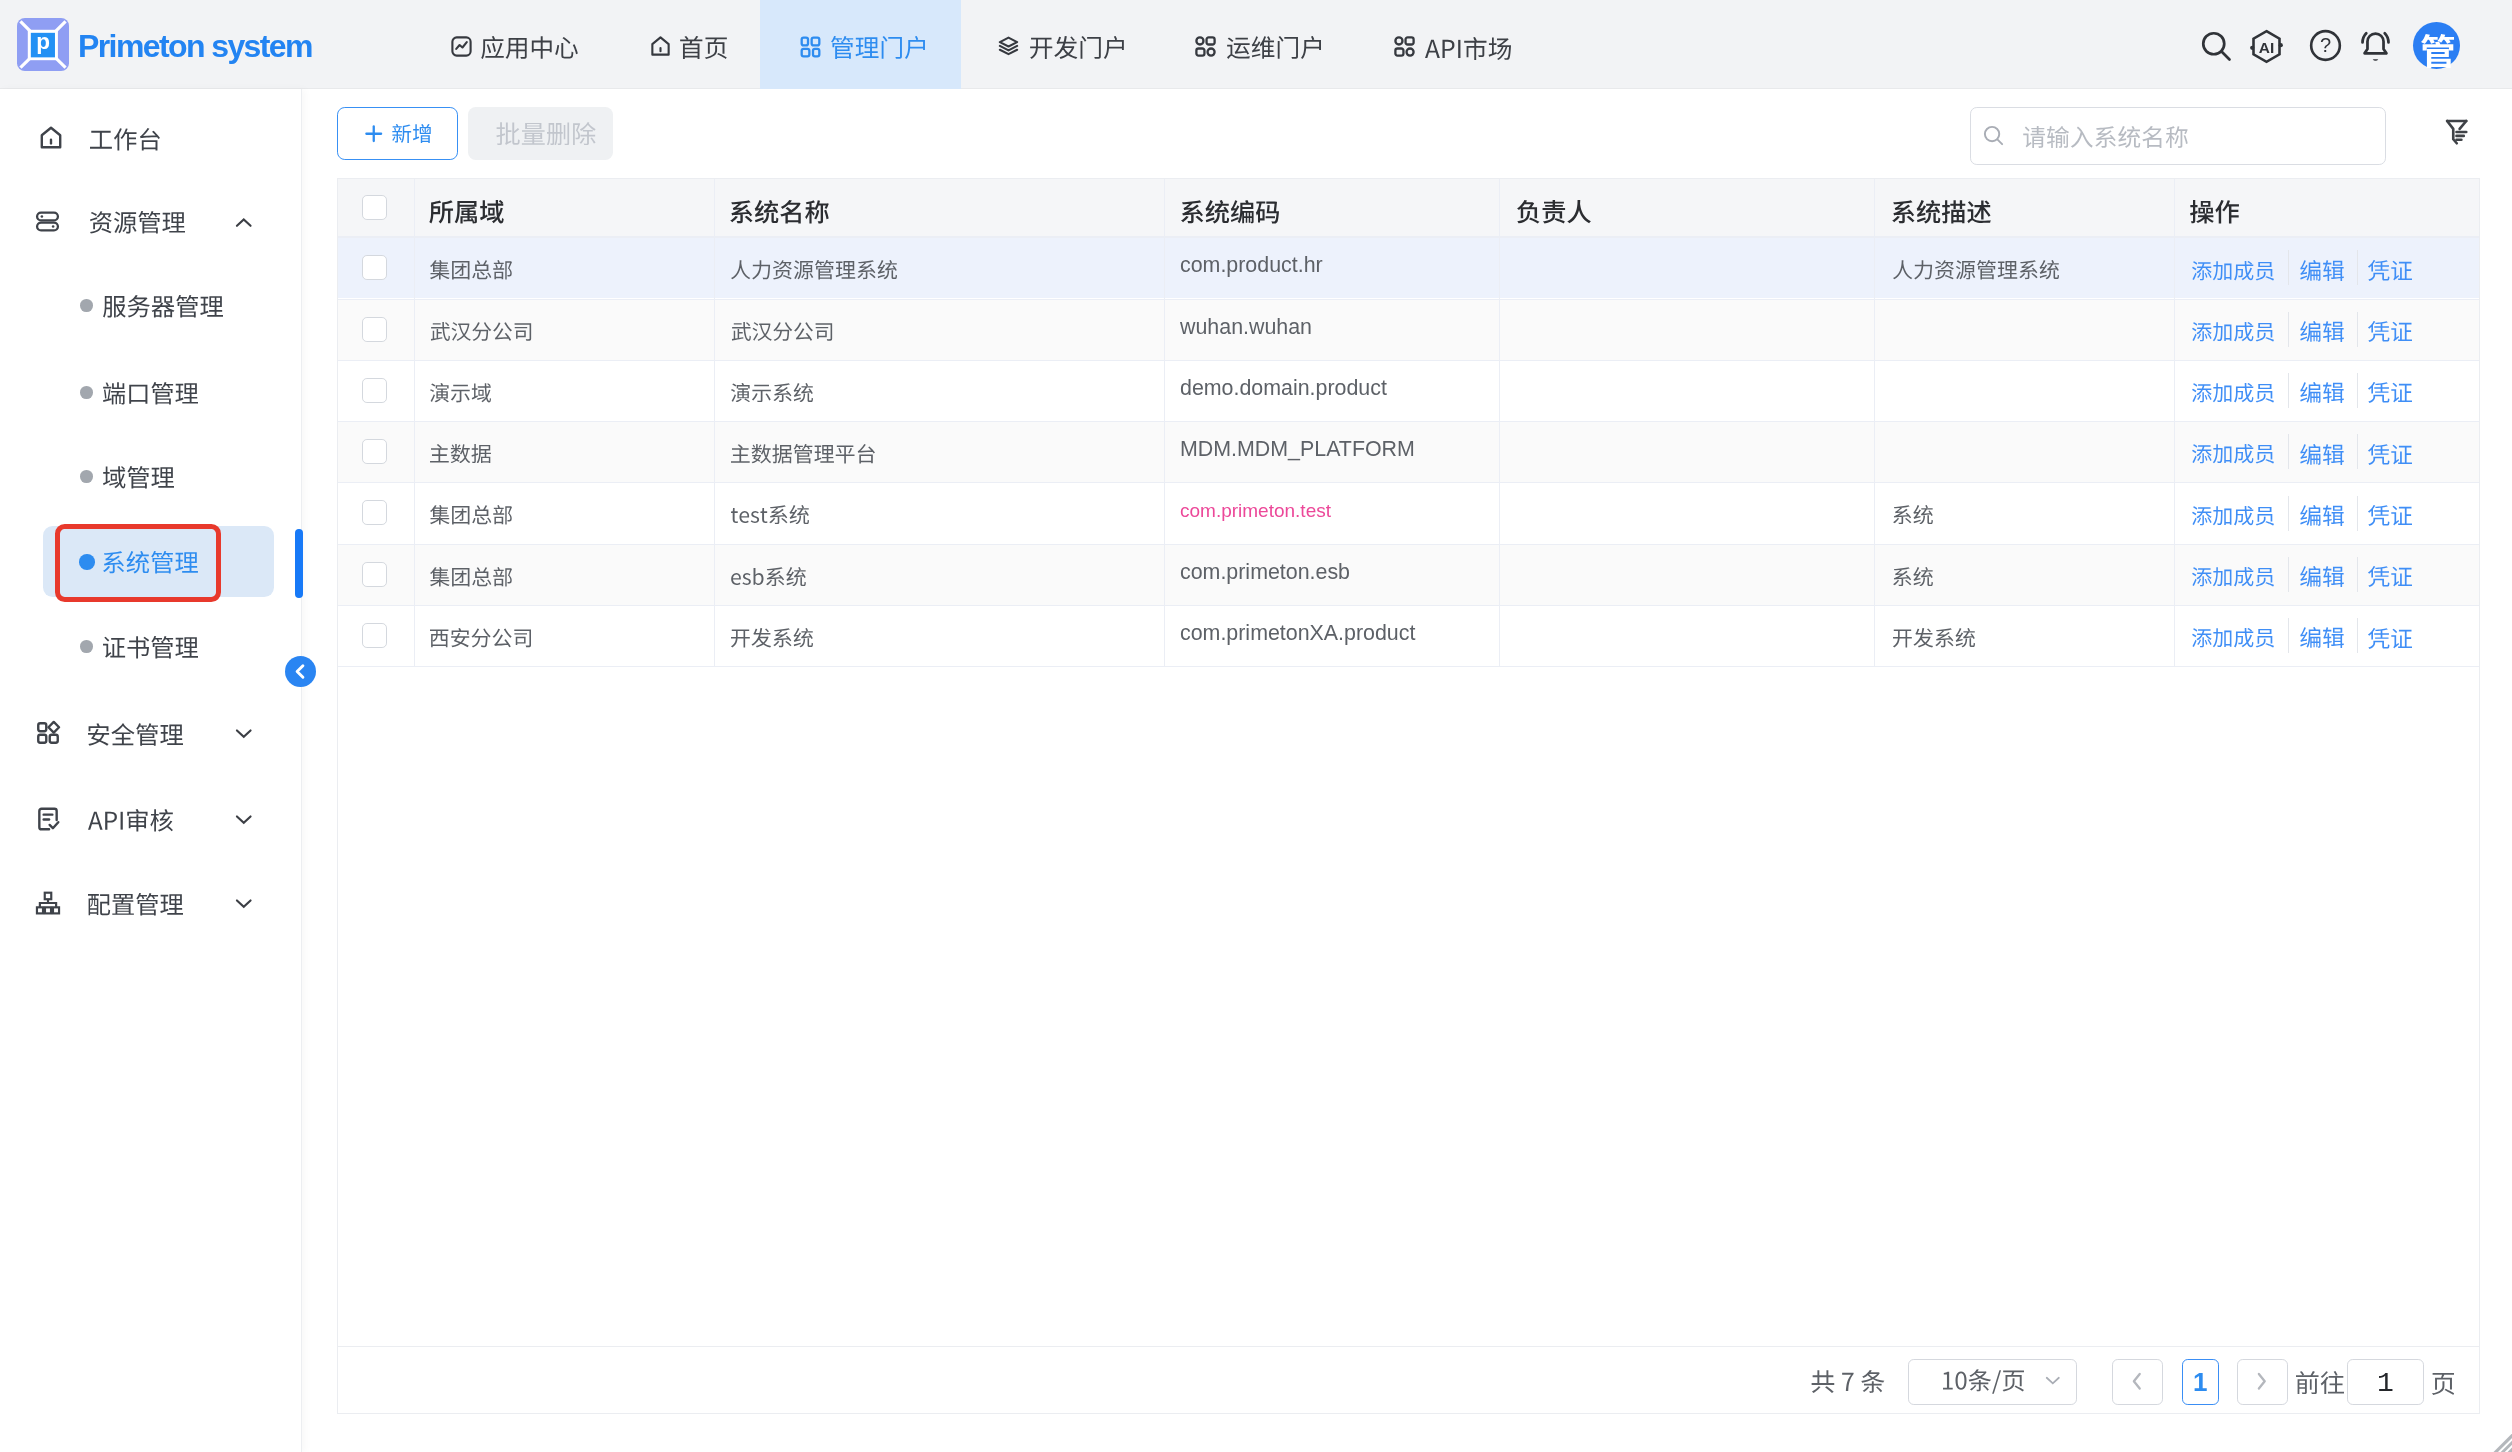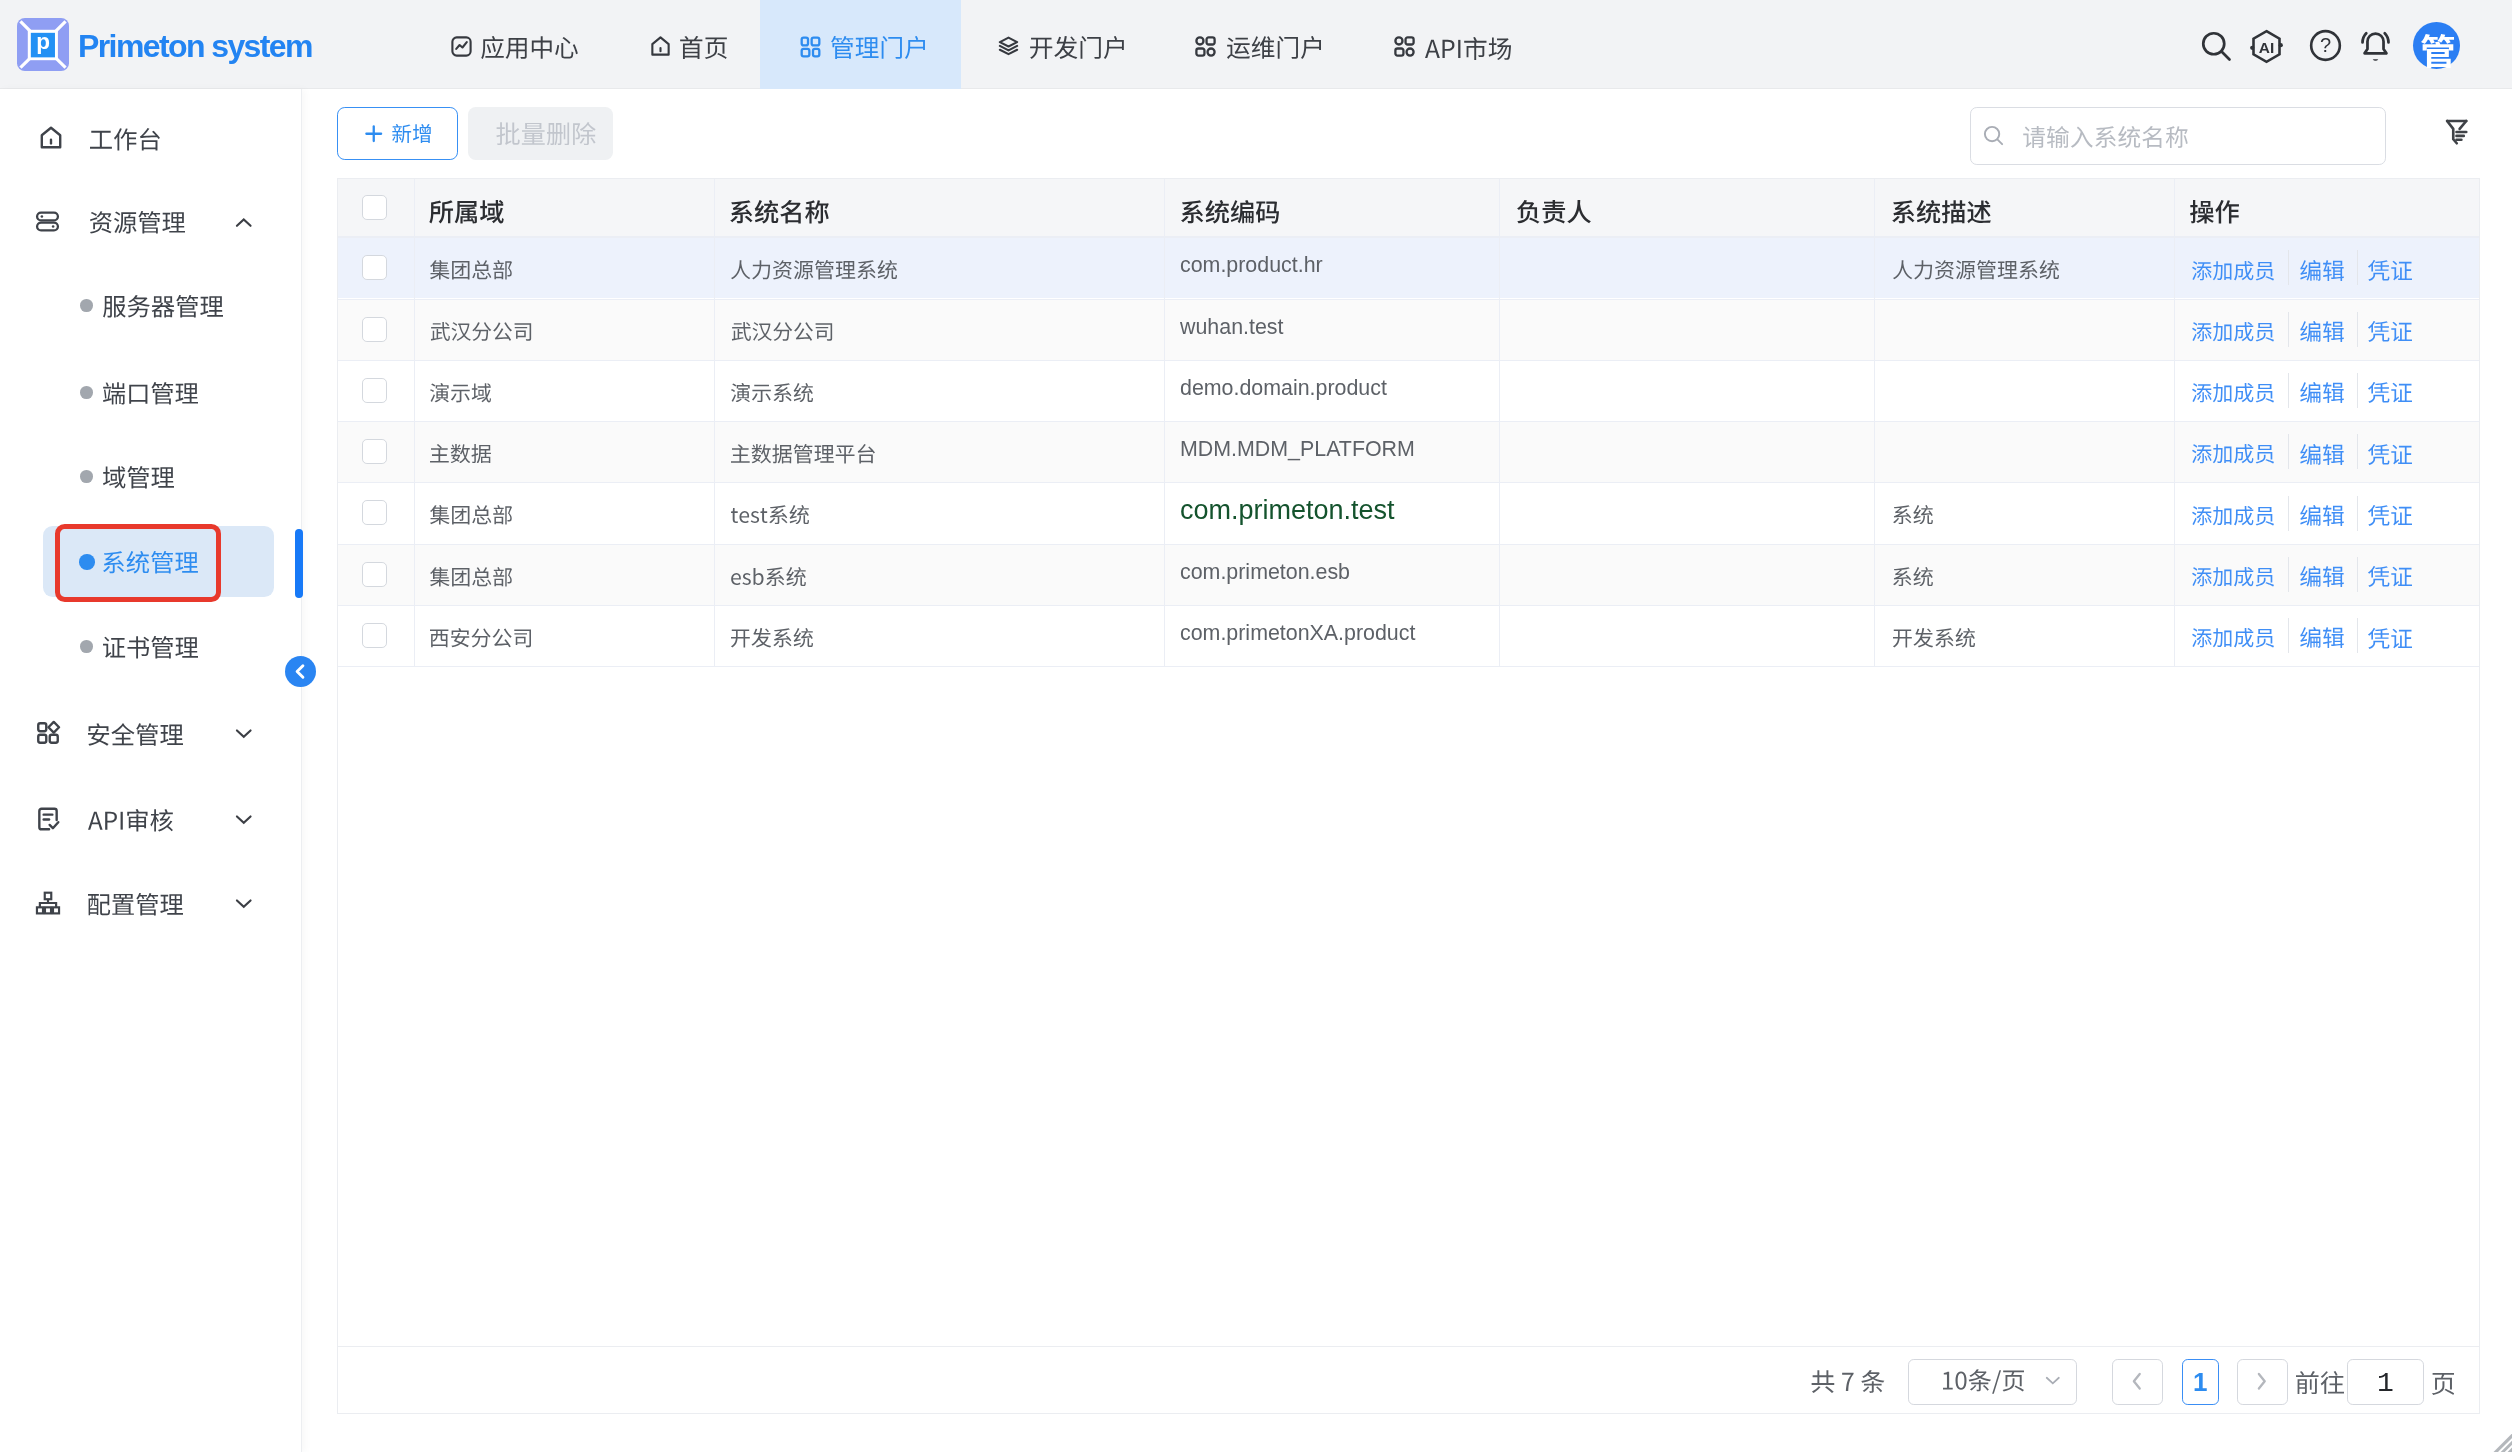--- a/index.html
+++ b/index.html
@@ -505,21 +505,21 @@
     <svg width="102" height="19" viewBox="0.91 -18.04 104.67 19.83">
       <g fill="#5d6167" transform="scale(0.2160)">
         <use href="#g400_6B66" x="0.0"></use>
         <use href="#g400_6C49" x="100.0"></use>
         <use href="#g400_5206" x="200.0"></use>
         <use href="#g400_516C" x="300.0"></use>
         <use href="#g400_53F8" x="400.0"></use>
       </g>
     </svg>
   </div>
-<div class="abs" style="left:1180px;top:317px;font-size:21.4px;color:#5d6167;line-height:21.4px">wuhan.test</div>
+<div class="abs" style="left:1180px;top:317px;font-size:21.4px;color:#5d6167;line-height:21.4px">wuhan.wuhan</div>
 <div class="tr" style="left:2192px;top:322px">
     <svg width="82" height="19.5" viewBox="0.82 -18.12 84.21 19.99">
       <g fill="#3f8ef6" transform="scale(0.2160)">
         <use href="#g400_6DFB" x="0.0"></use>
         <use href="#g400_52A0" x="100.0"></use>
         <use href="#g400_6210" x="200.0"></use>
         <use href="#g400_5458" x="300.0"></use>
       </g>
     </svg>
   </div>
@@ -658,21 +658,21 @@
       <g fill="#5d6167" transform="scale(0.2160)">
         <use href="#g400_0074" x="0.0"></use>
         <use href="#g400_0065" x="37.7"></use>
         <use href="#g400_0073" x="93.1"></use>
         <use href="#g400_0074" x="139.9"></use>
         <use href="#g400_7CFB" x="177.6"></use>
         <use href="#g400_7EDF" x="277.6"></use>
       </g>
     </svg>
   </div>
-<div class="abs" style="left:1180px;top:500px;font-size:27px;color:#14532d;line-height:21.4px">com.primeton.test</div>
+<div class="abs" style="left:1180px;top:500px;font-size:19px;color:#ec4899;line-height:21.4px">com.primeton.test</div>
 <div class="tr" style="left:1893px;top:505px">
     <svg width="40" height="19.4" viewBox="1.51 -18.22 40.79 19.88">
       <g fill="#5d6167" transform="scale(0.2160)">
         <use href="#g400_7CFB" x="0.0"></use>
         <use href="#g400_7EDF" x="100.0"></use>
       </g>
     </svg>
   </div>
 <div class="tr" style="left:2192px;top:506px">
     <svg width="82" height="19.5" viewBox="0.82 -18.12 84.21 19.99">

